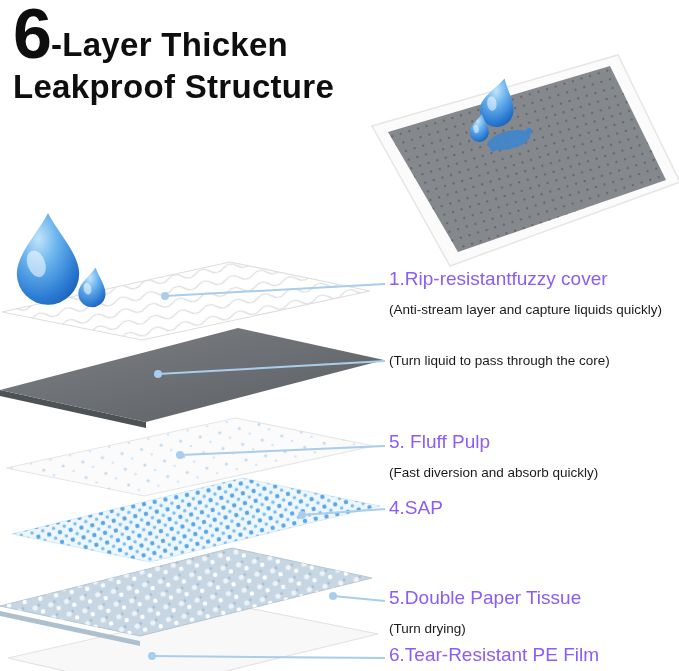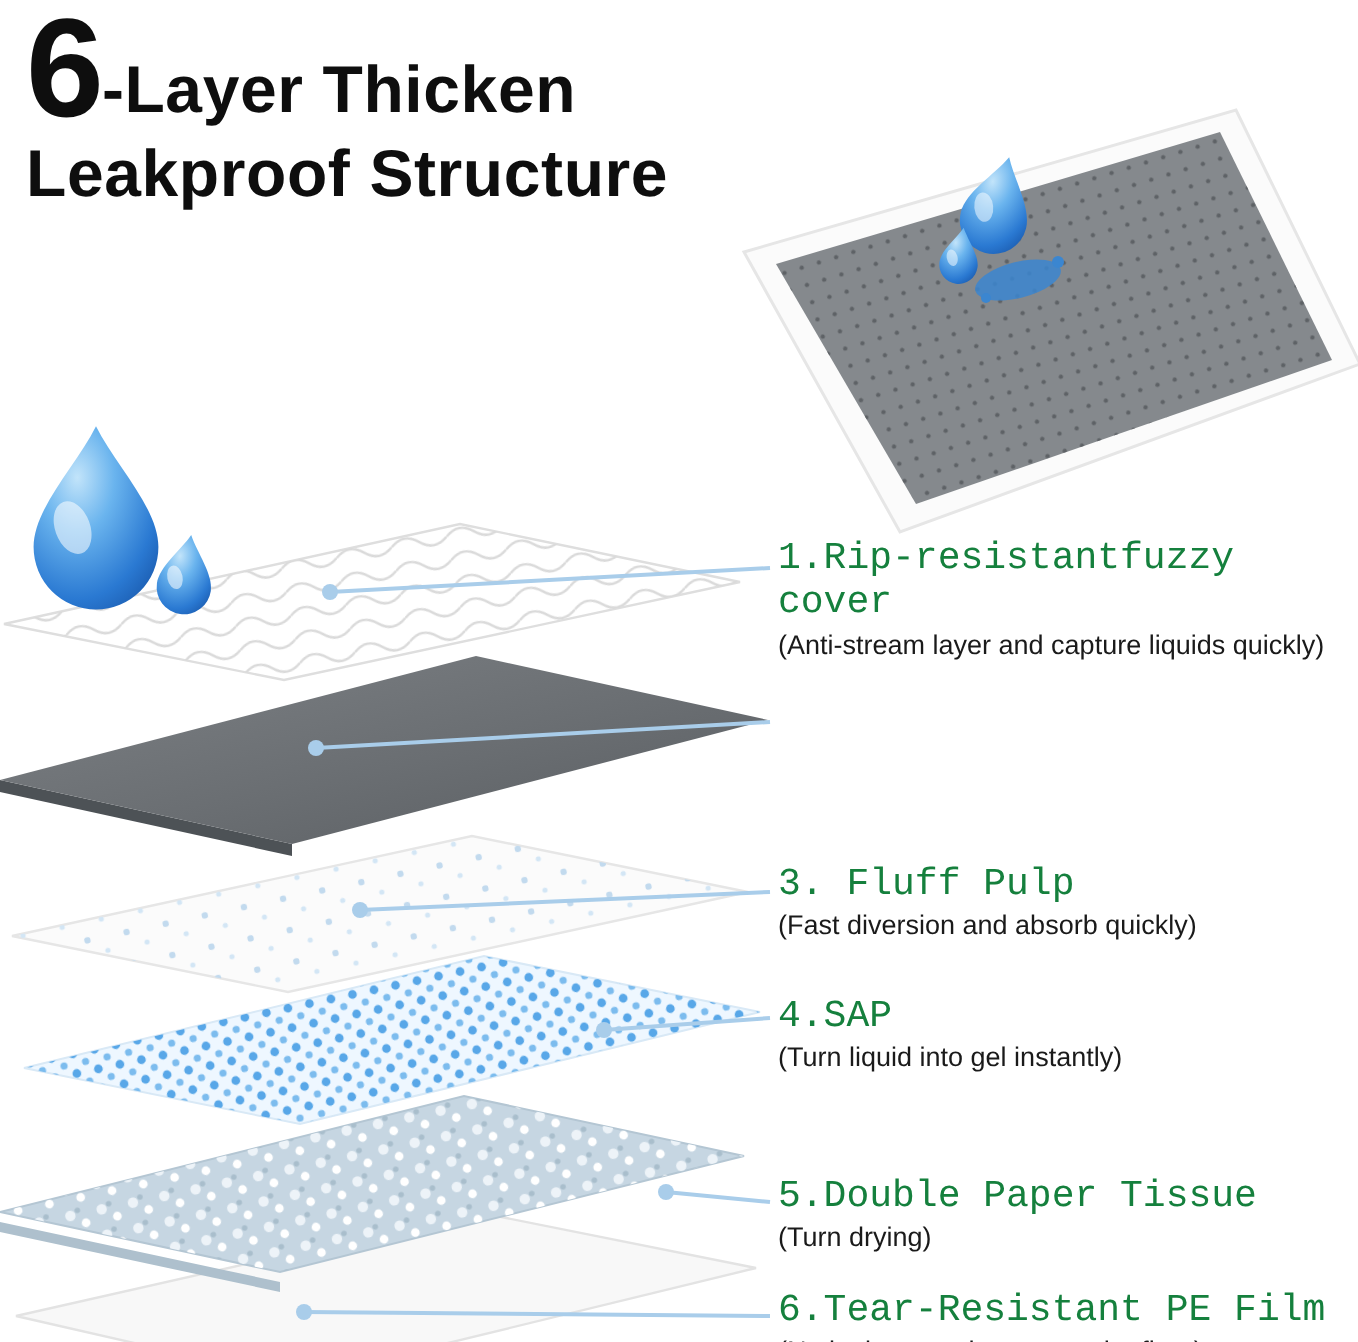--- a/index.html
+++ b/index.html
@@ -7,22 +7,22 @@
     position:relative;width:679px;height:671px;background:#ffffff;overflow:hidden;
     font-family:"Liberation Sans",sans-serif;color:#121212;
   }
   .illustration{position:absolute;left:0;top:0;width:679px;height:671px;}
   .title-block{position:absolute;left:13px;top:4px;color:#0e0e0e;}
   .title-row{display:flex;align-items:flex-end;}
   .title-number{font-size:70px;font-weight:700;line-height:.88;letter-spacing:-1px;}
   .title-line1{font-size:33px;font-weight:700;line-height:1;padding-bottom:5px;letter-spacing:.3px;margin-top:17px;}
   .title-line2{display:block;font-size:33px;font-weight:600;line-height:1.25;letter-spacing:.3px;}
   .layer-label{position:absolute;left:389px;width:288px;}
-  .label-title{font-size:19px;line-height:1.18;white-space:pre-line;color:#15803d;font-family:Liberation Mono, monospace;}
-  .label-sub{font-size:13.5px;line-height:1.2;margin-top:2px;color:#1a1a1a;}
+  .label-title{font-size:19px;line-height:1.18;white-space:pre-line;color:#8b5cf6;}
+  .label-sub{font-size:13.5px;line-height:1.2;margin-top:12px;color:#1a1a1a;}
   .lbl-1{top:268px;} .lbl-2{top:341px;} .lbl-3{top:431px;}
   .lbl-4{top:497px;} .lbl-5{top:587px;} .lbl-6{top:644px;}
 </style>
 </head>
 <body>
 
 <div class="stage">
 
   <svg class="illustration" viewBox="0 0 679 671">
     <defs>
@@ -136,28 +136,28 @@
       <span class="title-line1">-Layer Thicken</span>
     </div>
     <span class="title-line2">Leakproof Structure</span>
   </div>
 
   <div class="layer-label lbl-1">
     <div class="label-title">1.Rip-resistantfuzzy cover</div>
     <div class="label-sub">(Anti-stream layer and capture liquids quickly)</div>
   </div>
   <div class="layer-label lbl-2">
+    <div class="label-sub">(Turn liquid to pass through the core)</div>
   </div>
   <div class="layer-label lbl-3">
-    <div class="label-title">3. Fluff Pulp</div>
+    <div class="label-title">5. Fluff Pulp</div>
     <div class="label-sub">(Fast diversion and absorb quickly)</div>
   </div>
   <div class="layer-label lbl-4">
     <div class="label-title">4.SAP</div>
-    <div class="label-sub">(Turn liquid into gel instantly)</div>
   </div>
   <div class="layer-label lbl-5">
     <div class="label-title">5.Double Paper Tissue</div>
     <div class="label-sub">(Turn drying)</div>
   </div>
   <div class="layer-label lbl-6">
     <div class="label-title">6.Tear-Resistant PE Film</div>
     <div class="label-sub">(No leakage to the protect the floor)</div>
   </div>
 

